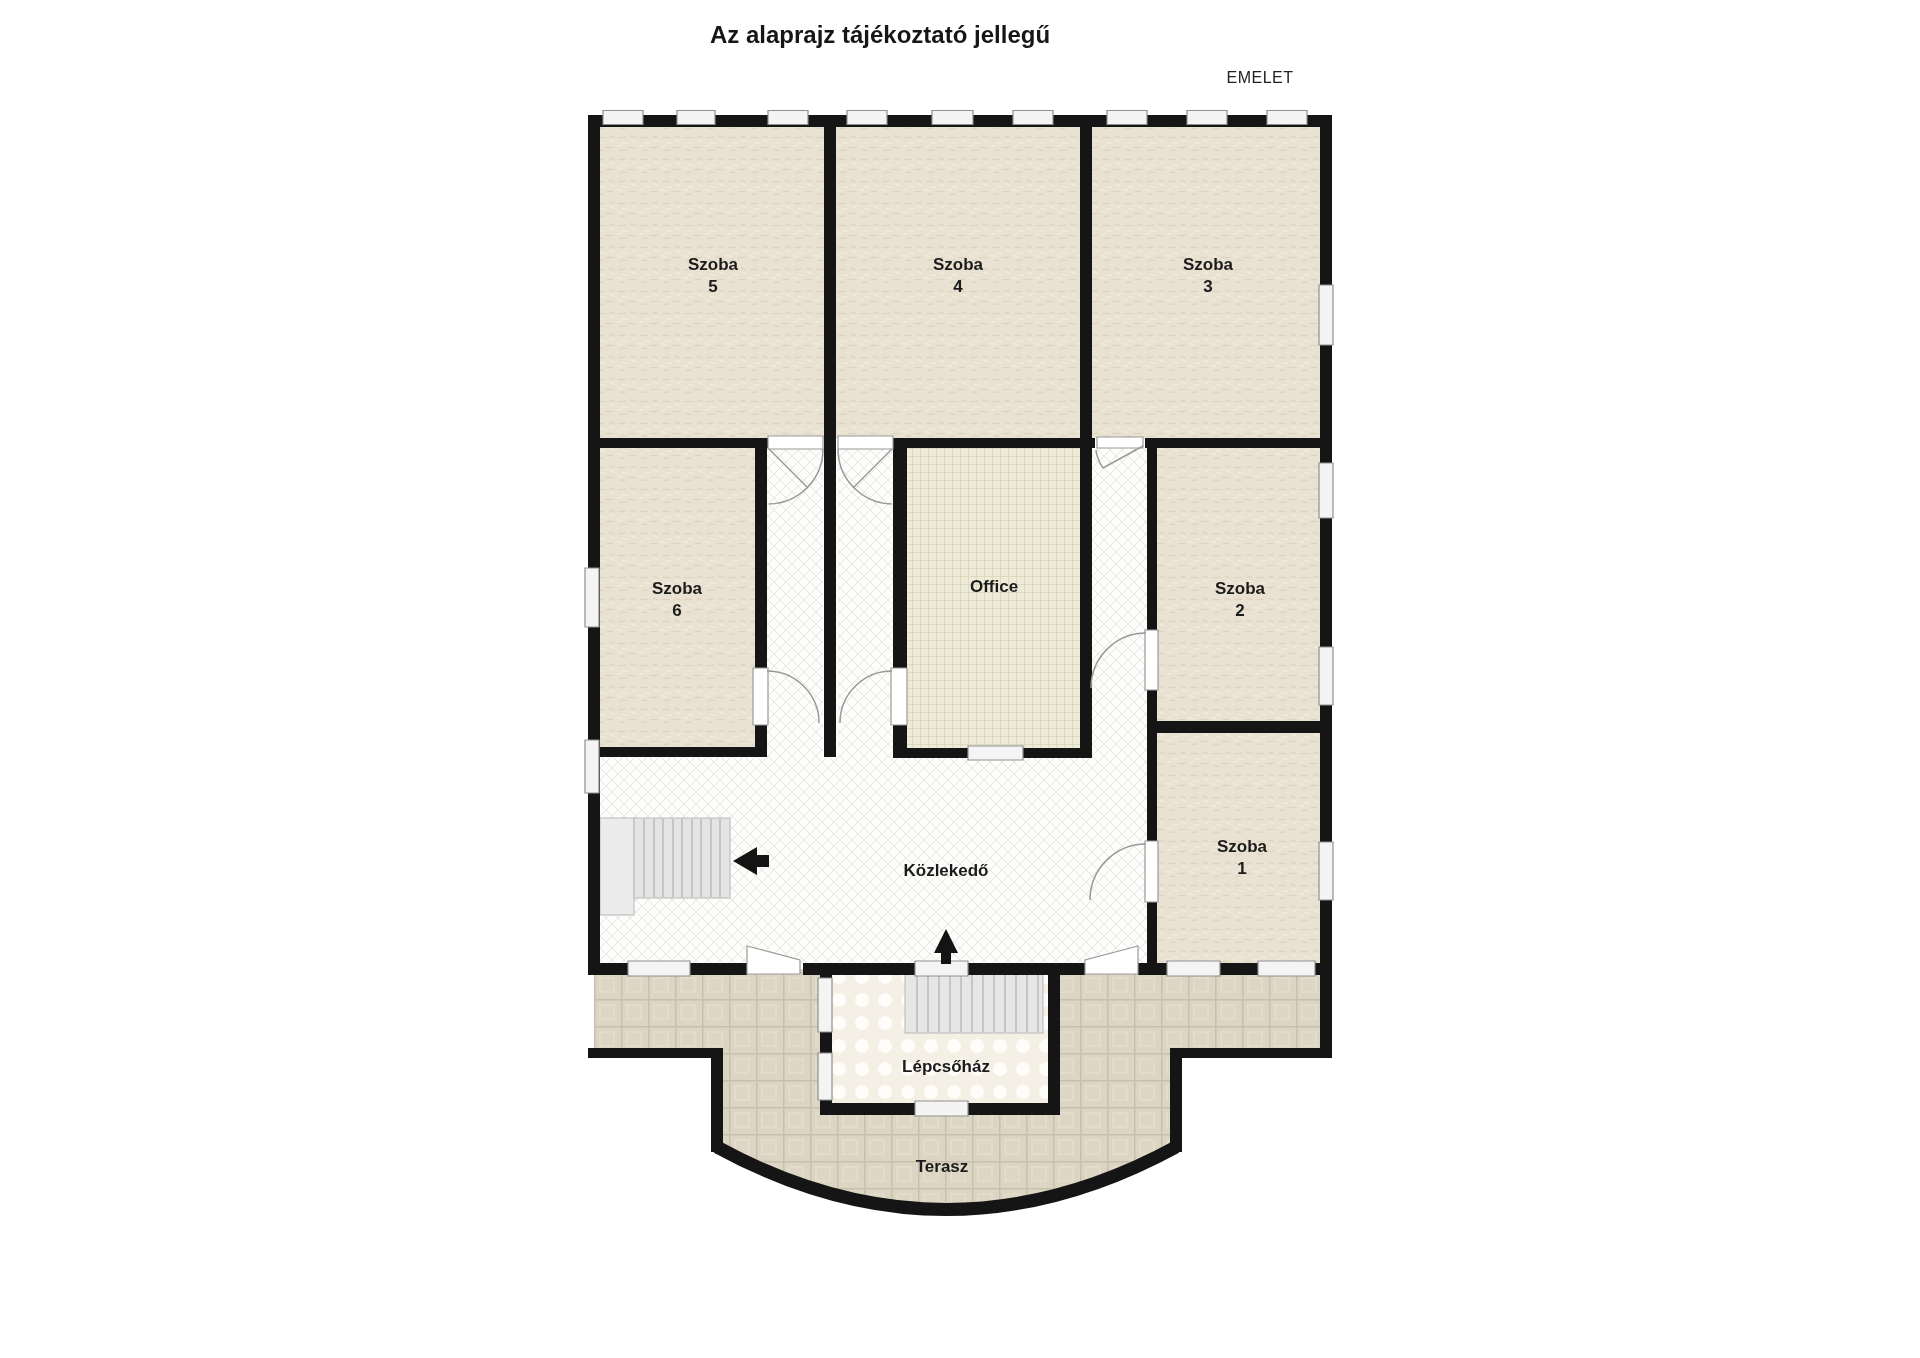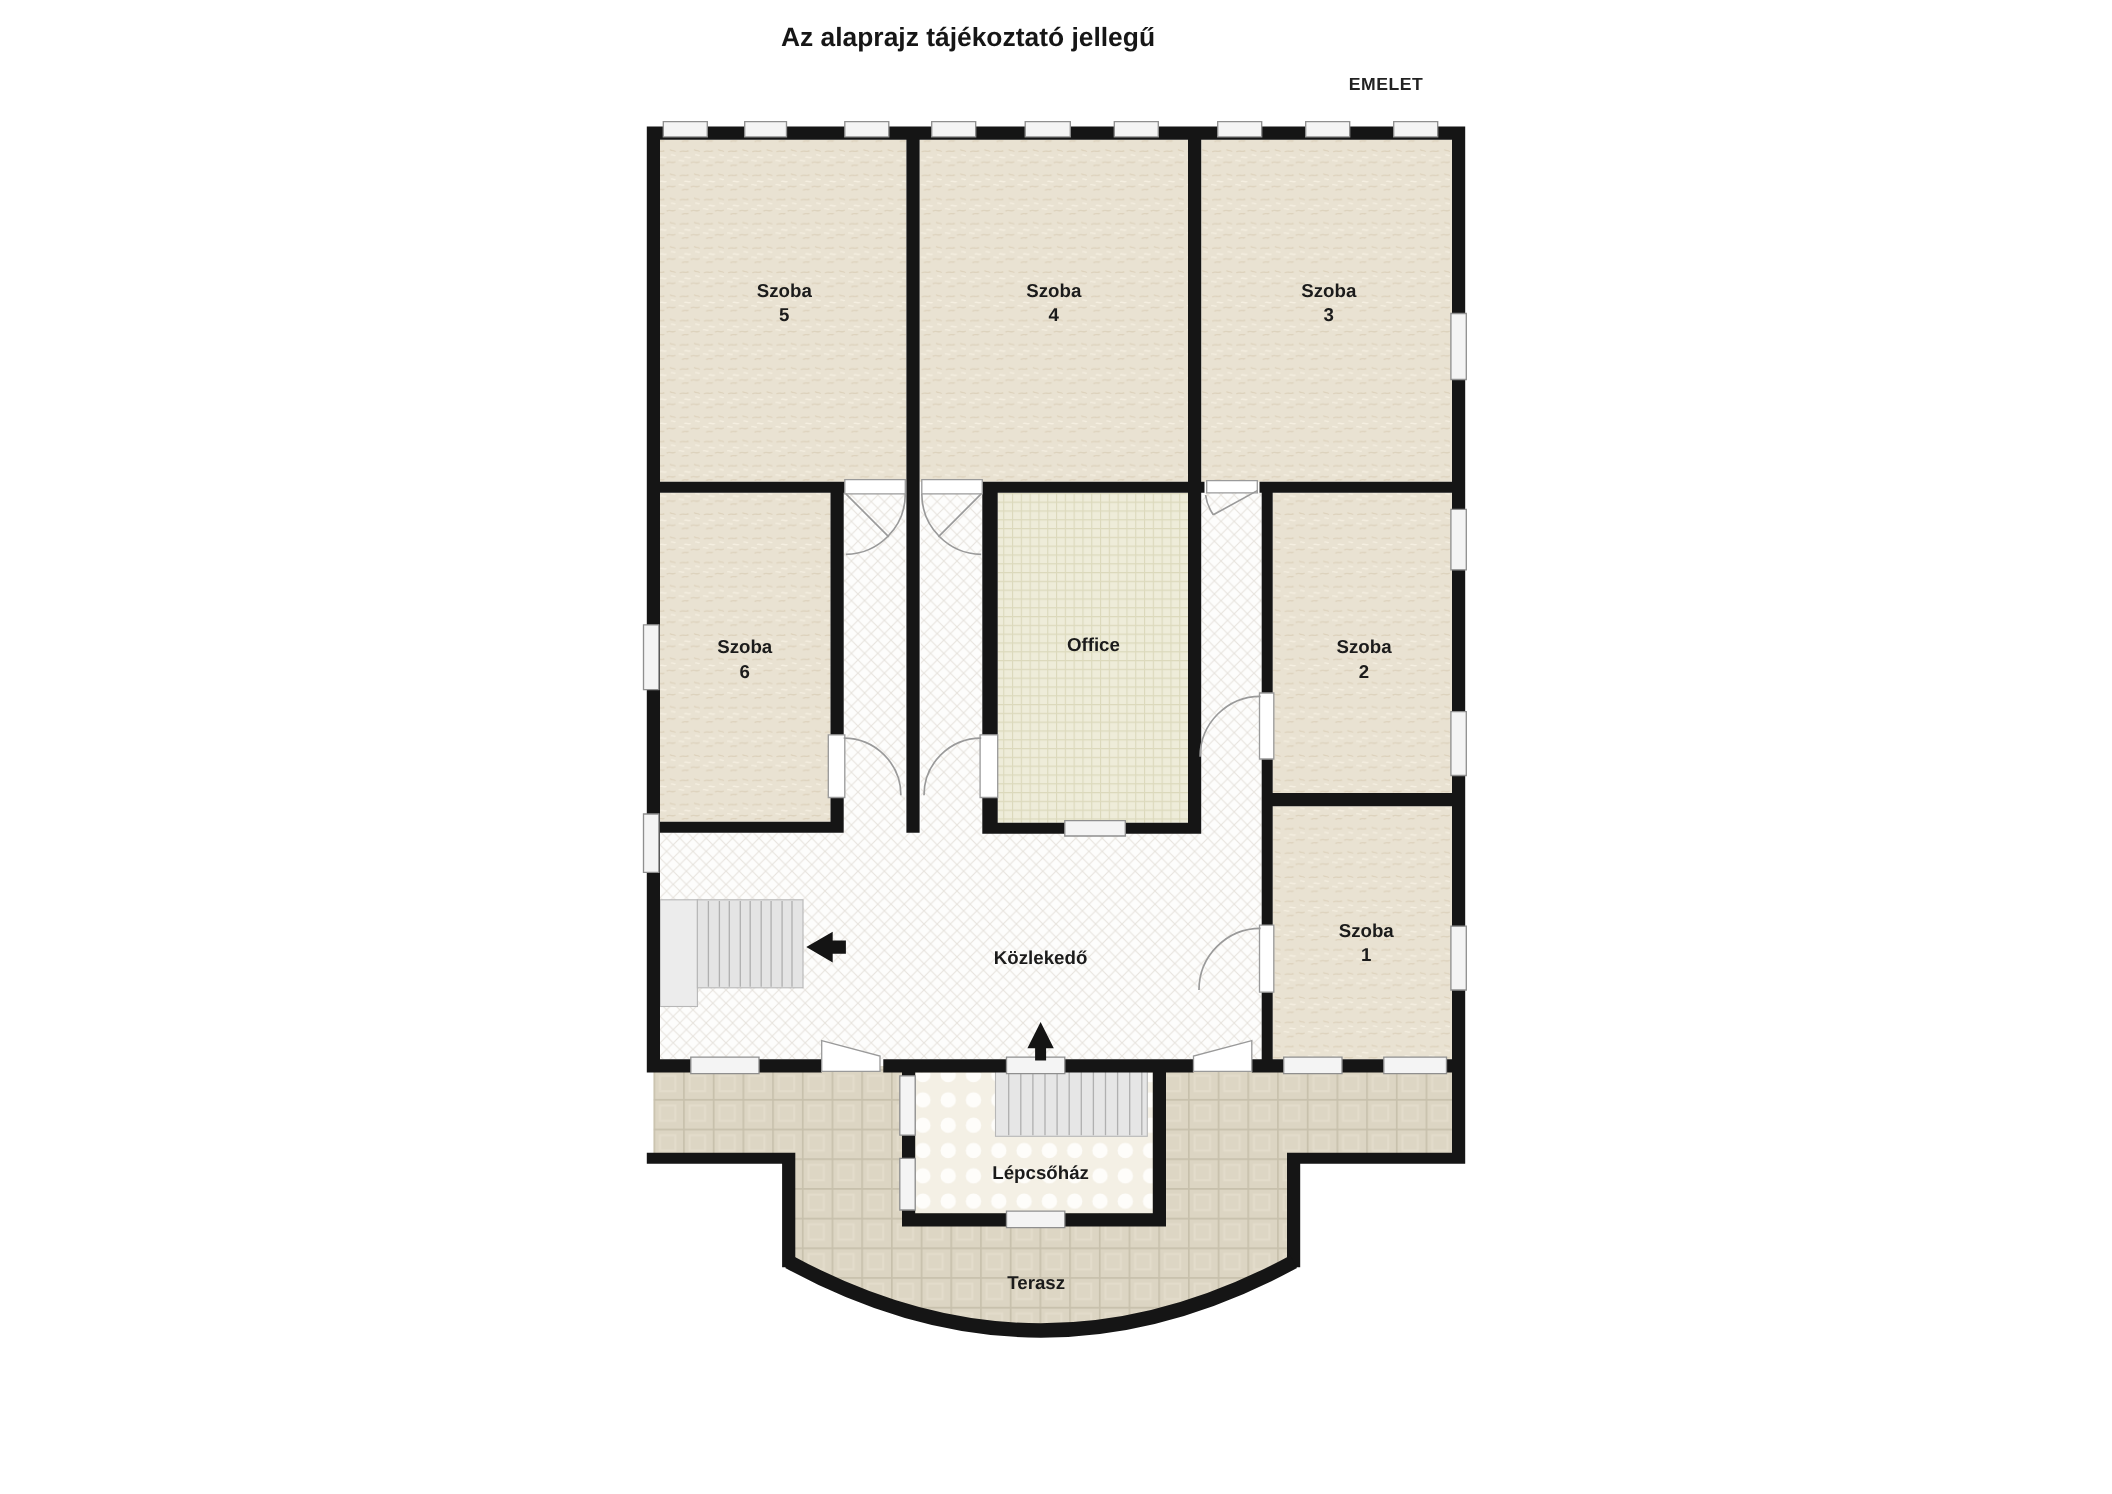--- a/index.html
+++ b/index.html
@@ -1,21 +1,21 @@
 <!DOCTYPE html>
 <html><head>
 <meta charset="utf-8">
 <style>
   html,body{margin:0;padding:0;background:#ffffff;}
   .page{position:relative;width:1920px;height:1358px;background:#ffffff;overflow:hidden;
         font-family:"Liberation Sans", sans-serif;}
   .plan-title{position:absolute;top:21px;left:560px;width:640px;text-align:center;
         font-size:24px;font-weight:bold;color:#161616;letter-spacing:0px;}
   .floor-label{position:absolute;top:69px;left:1180px;width:160px;text-align:center;
-        font-size:16px;font-weight:bold;color:#222;letter-spacing:0.5px;}
+        font-size:16px;font-weight:normal;color:#222;letter-spacing:0.5px;}
   svg{position:absolute;top:0;left:0;}
   .lbl{font-family:"Liberation Sans", sans-serif;font-size:17px;font-weight:bold;
        fill:#1b1b1b;text-anchor:middle;}
 </style>
 </head>
 <body>
 
 <div class="page">
 
   <div class="plan-title">Az alaprajz tájékoztató jellegű</div>

